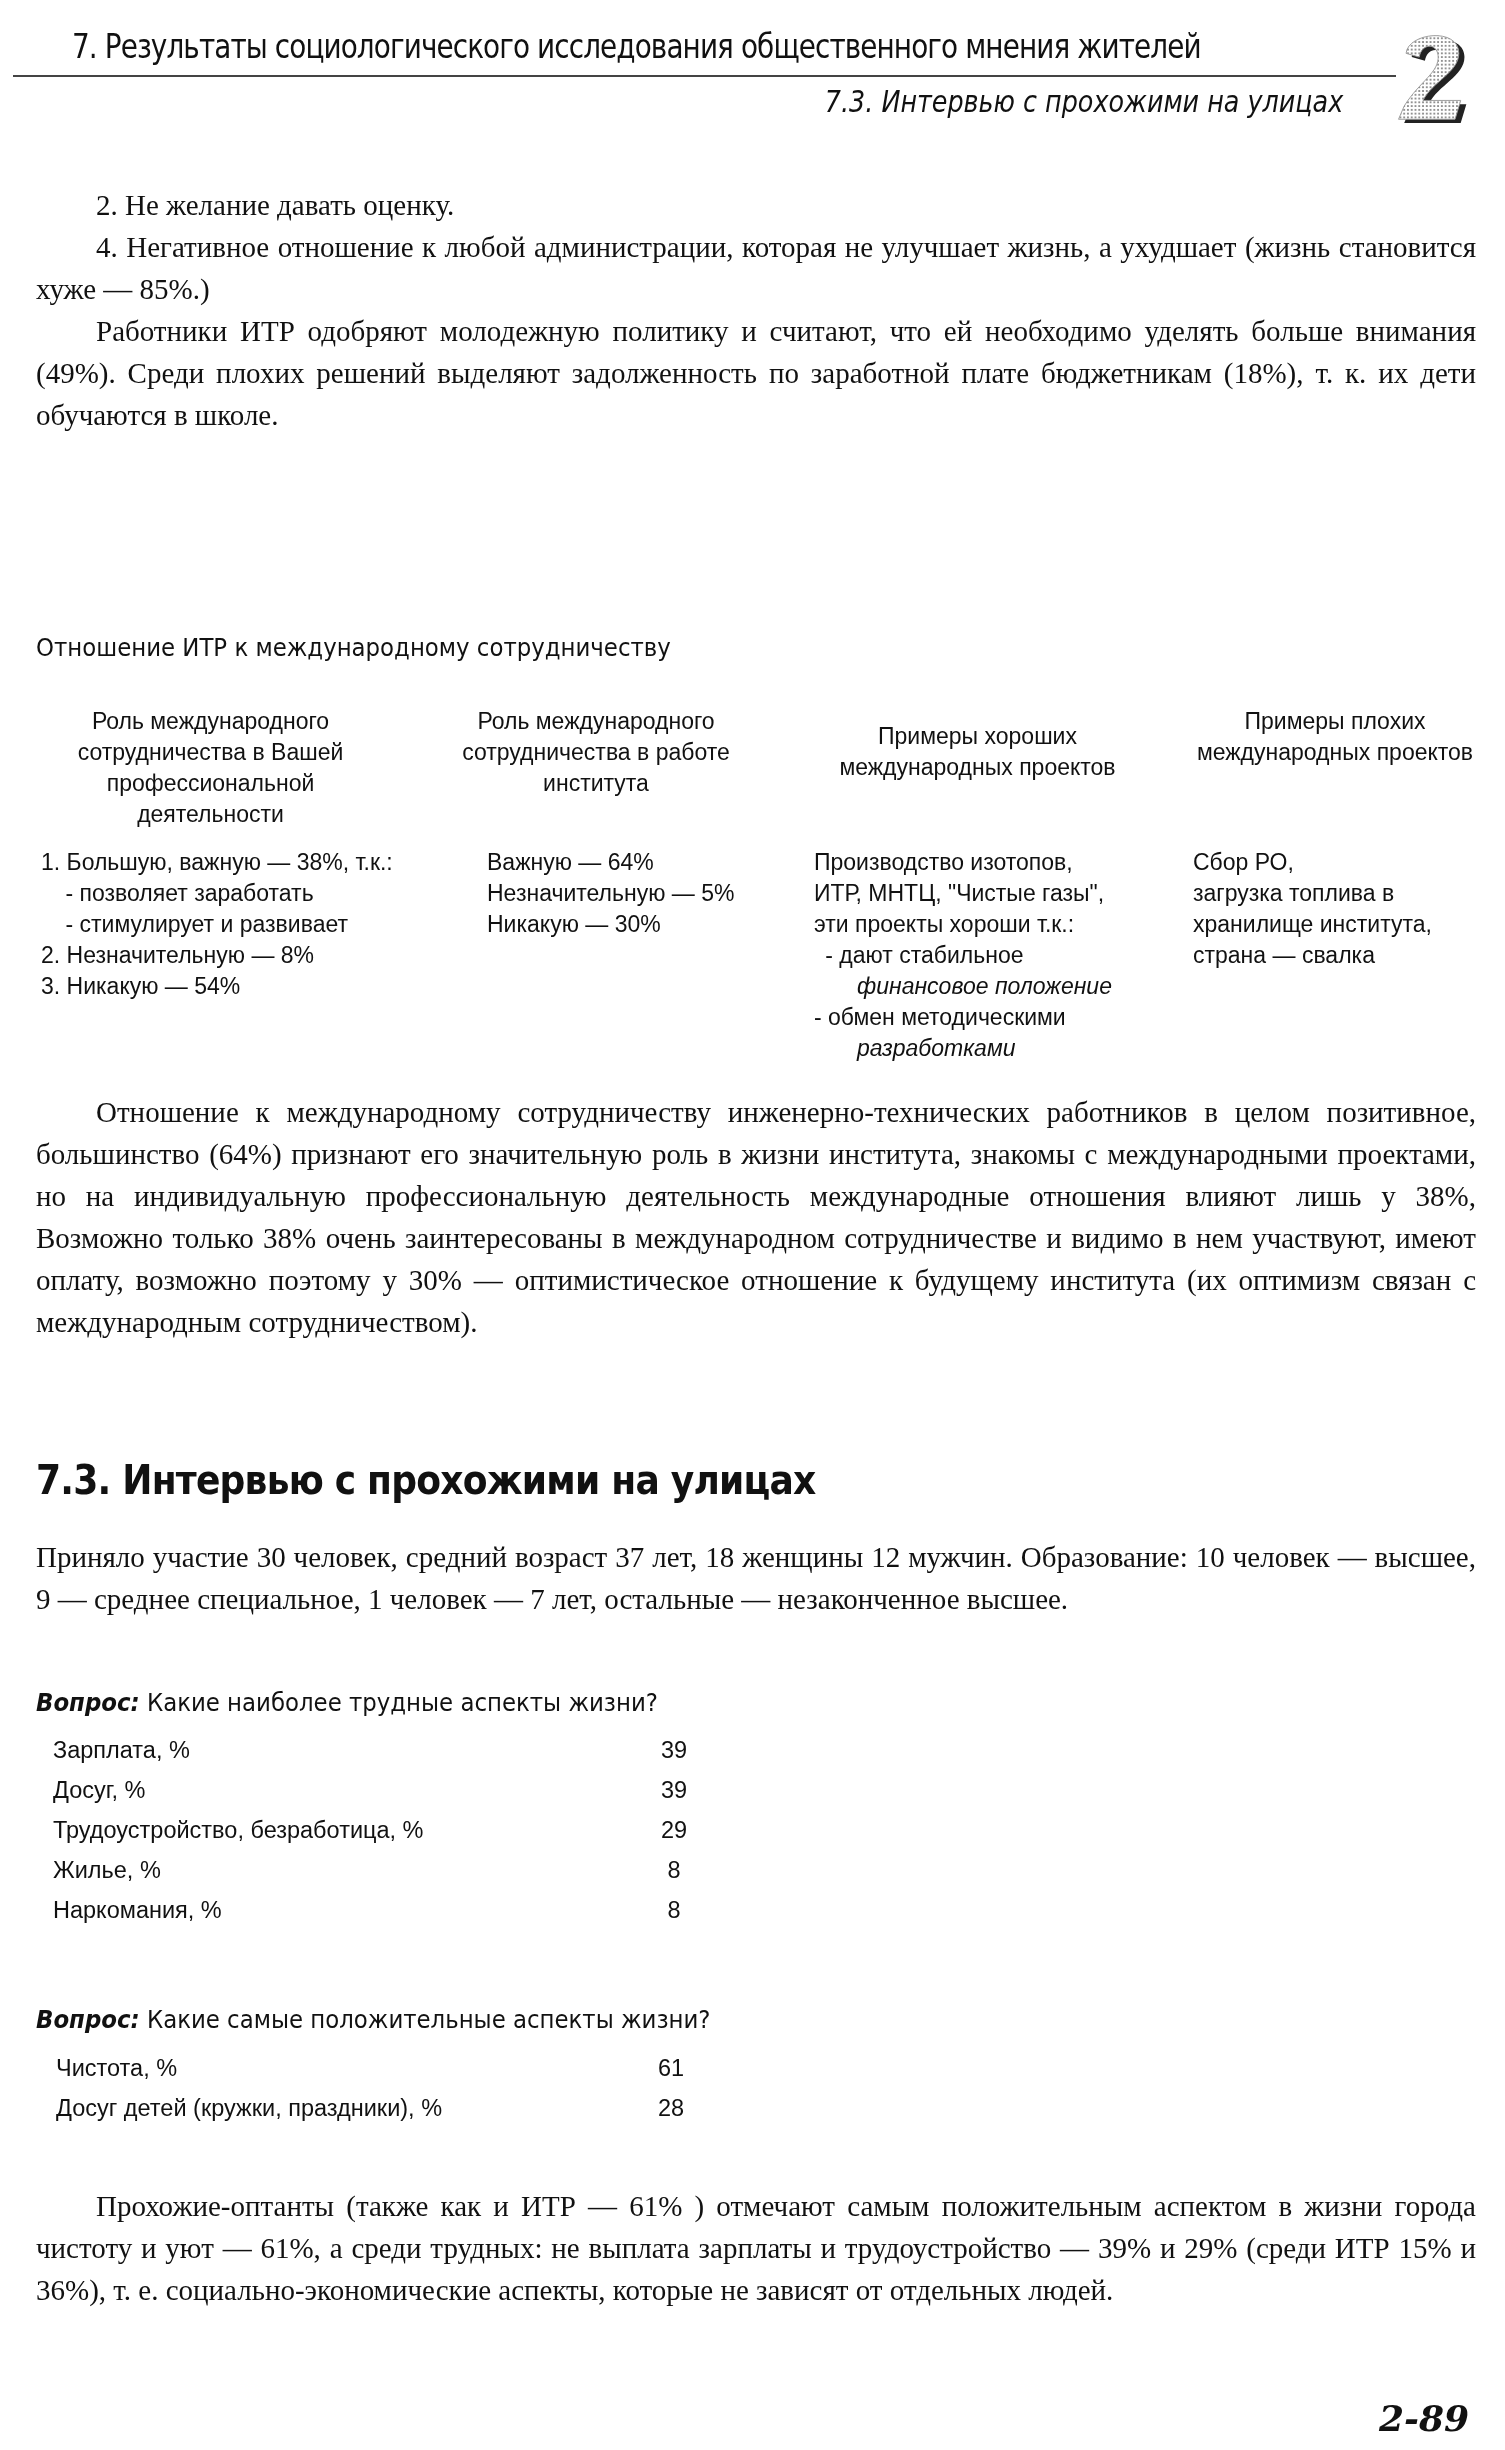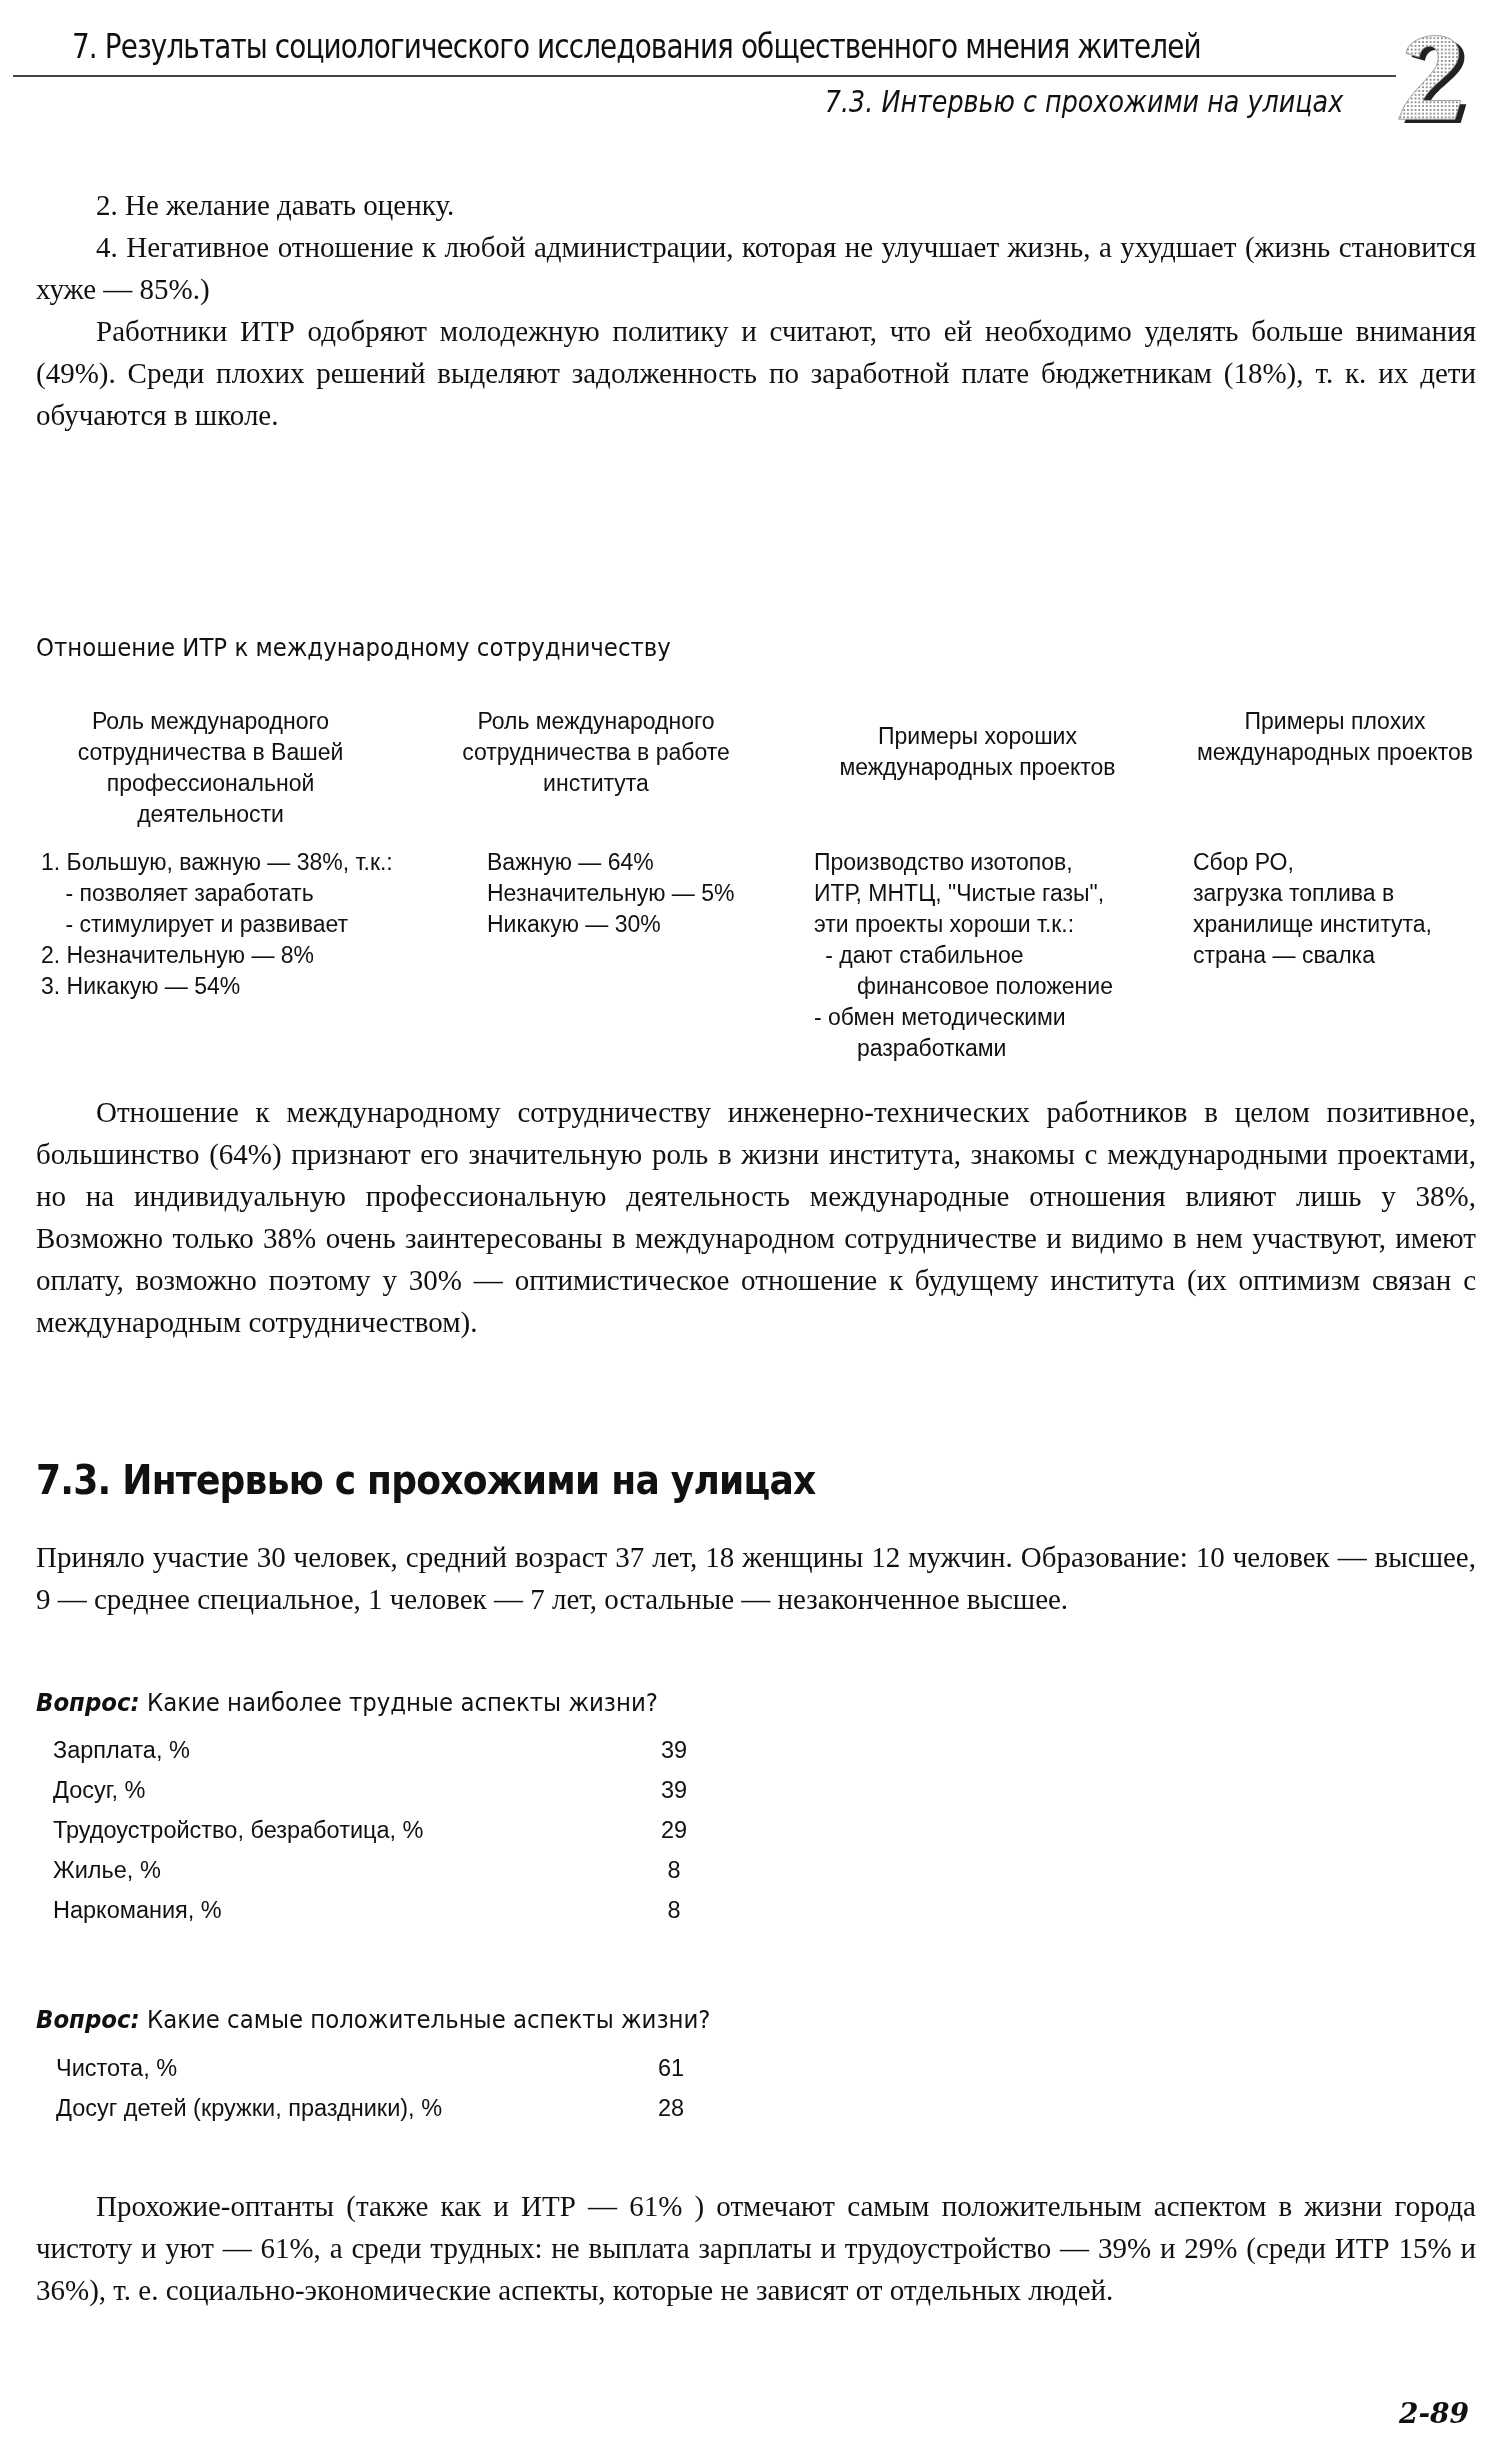--- a/index.html
+++ b/index.html
@@ -15,31 +15,31 @@
   .list-line { padding-left:60px; }
 
   .caption { position:absolute; left:36px; font-family:"DejaVu Sans", sans-serif; font-size:25.4px; transform:scaleX(0.9); transform-origin:left top; white-space:nowrap; }
   .caption i { font-weight:bold; }
 
   .itr-table { position:absolute; left:41px; top:706px; width:1440px; font-family:"Liberation Sans", sans-serif; font-size:23px; line-height:31px; }
   .col { position:absolute; top:0; }
   .th { text-align:center; }
   .td { position:absolute; top:141px; white-space:nowrap; }
   .sub1 { padding-left:24.5px; }
-  .sub2 { padding-left:43px; }
+  .sub2 { padding-left:43px;font-style:italic; }
   .sub3 { padding-left:11.3px; }
 
   .section-title { position:absolute; left:36px; top:1456px; font-family:"DejaVu Sans", sans-serif; font-size:41px; font-weight:bold; transform:scaleX(0.88); transform-origin:left top; white-space:nowrap; letter-spacing:-0.9px; }
 
   .stat-table { position:absolute; left:53px; font-family:"Liberation Sans", sans-serif; font-size:23.5px; }
   .stat-row { height:40px; position:relative; }
   .stat-label { position:absolute; left:0; white-space:nowrap; }
   .stat-val { position:absolute; width:56px; text-align:center; }
 
-  .page-num { position:absolute; right:36px; top:2397px; font-family:"DejaVu Serif", serif; font-size:28px; font-style:italic; font-weight:bold; }
+  .page-num { position:absolute; right:36px; top:2397px; font-family:"DejaVu Serif", serif; font-size:36px; font-style:italic; font-weight:bold; }
 </style>
 </head>
 <body>
 
 <div class="hdr-title">7. Результаты социологического исследования общественного мнения жителей</div>
 <div class="hdr-rule"></div>
 <div class="hdr-sub">7.3. Интервью с прохожими на улицах</div>
 <svg class="chapter-badge" viewBox="0 0 86 106">
   <defs>
     <pattern id="dots" width="4" height="4" patternUnits="userSpaceOnUse">

